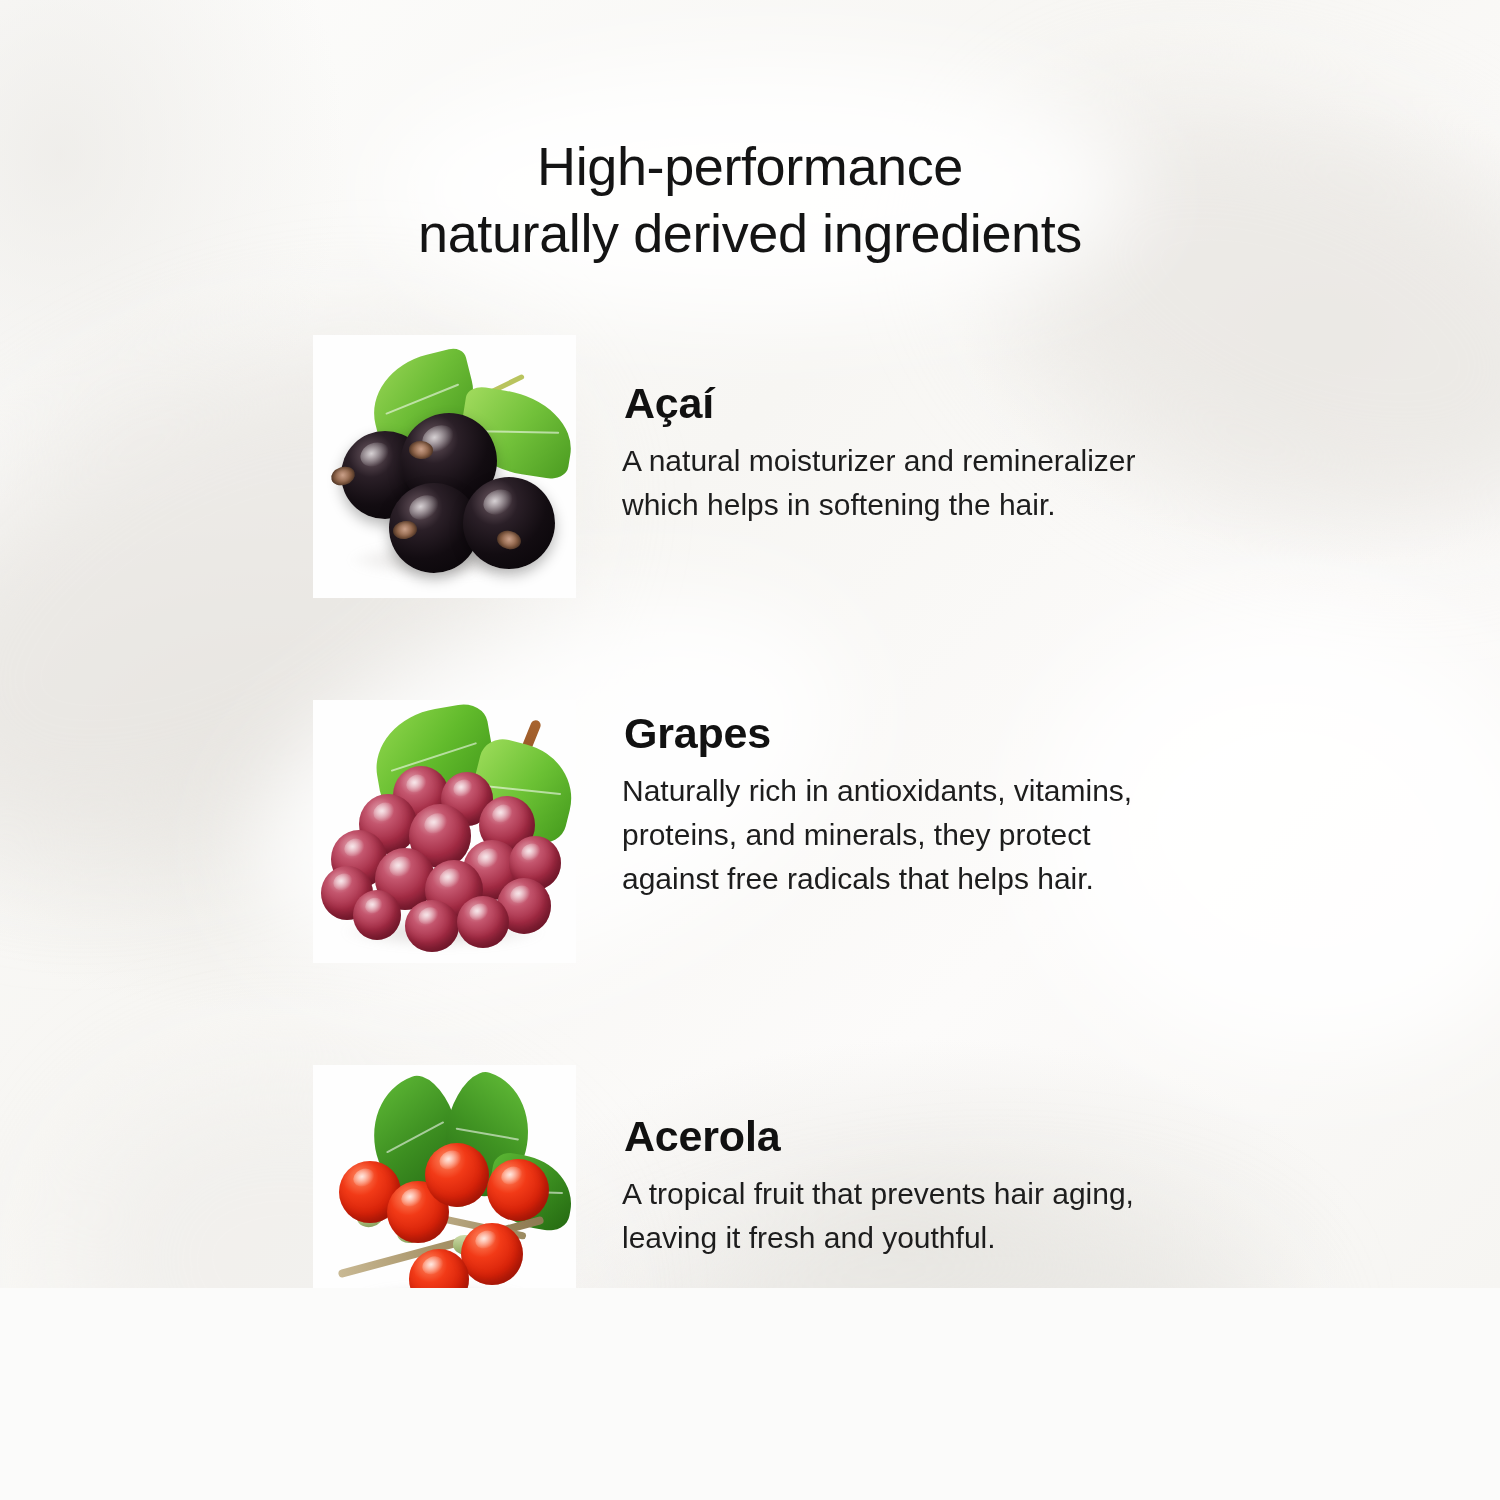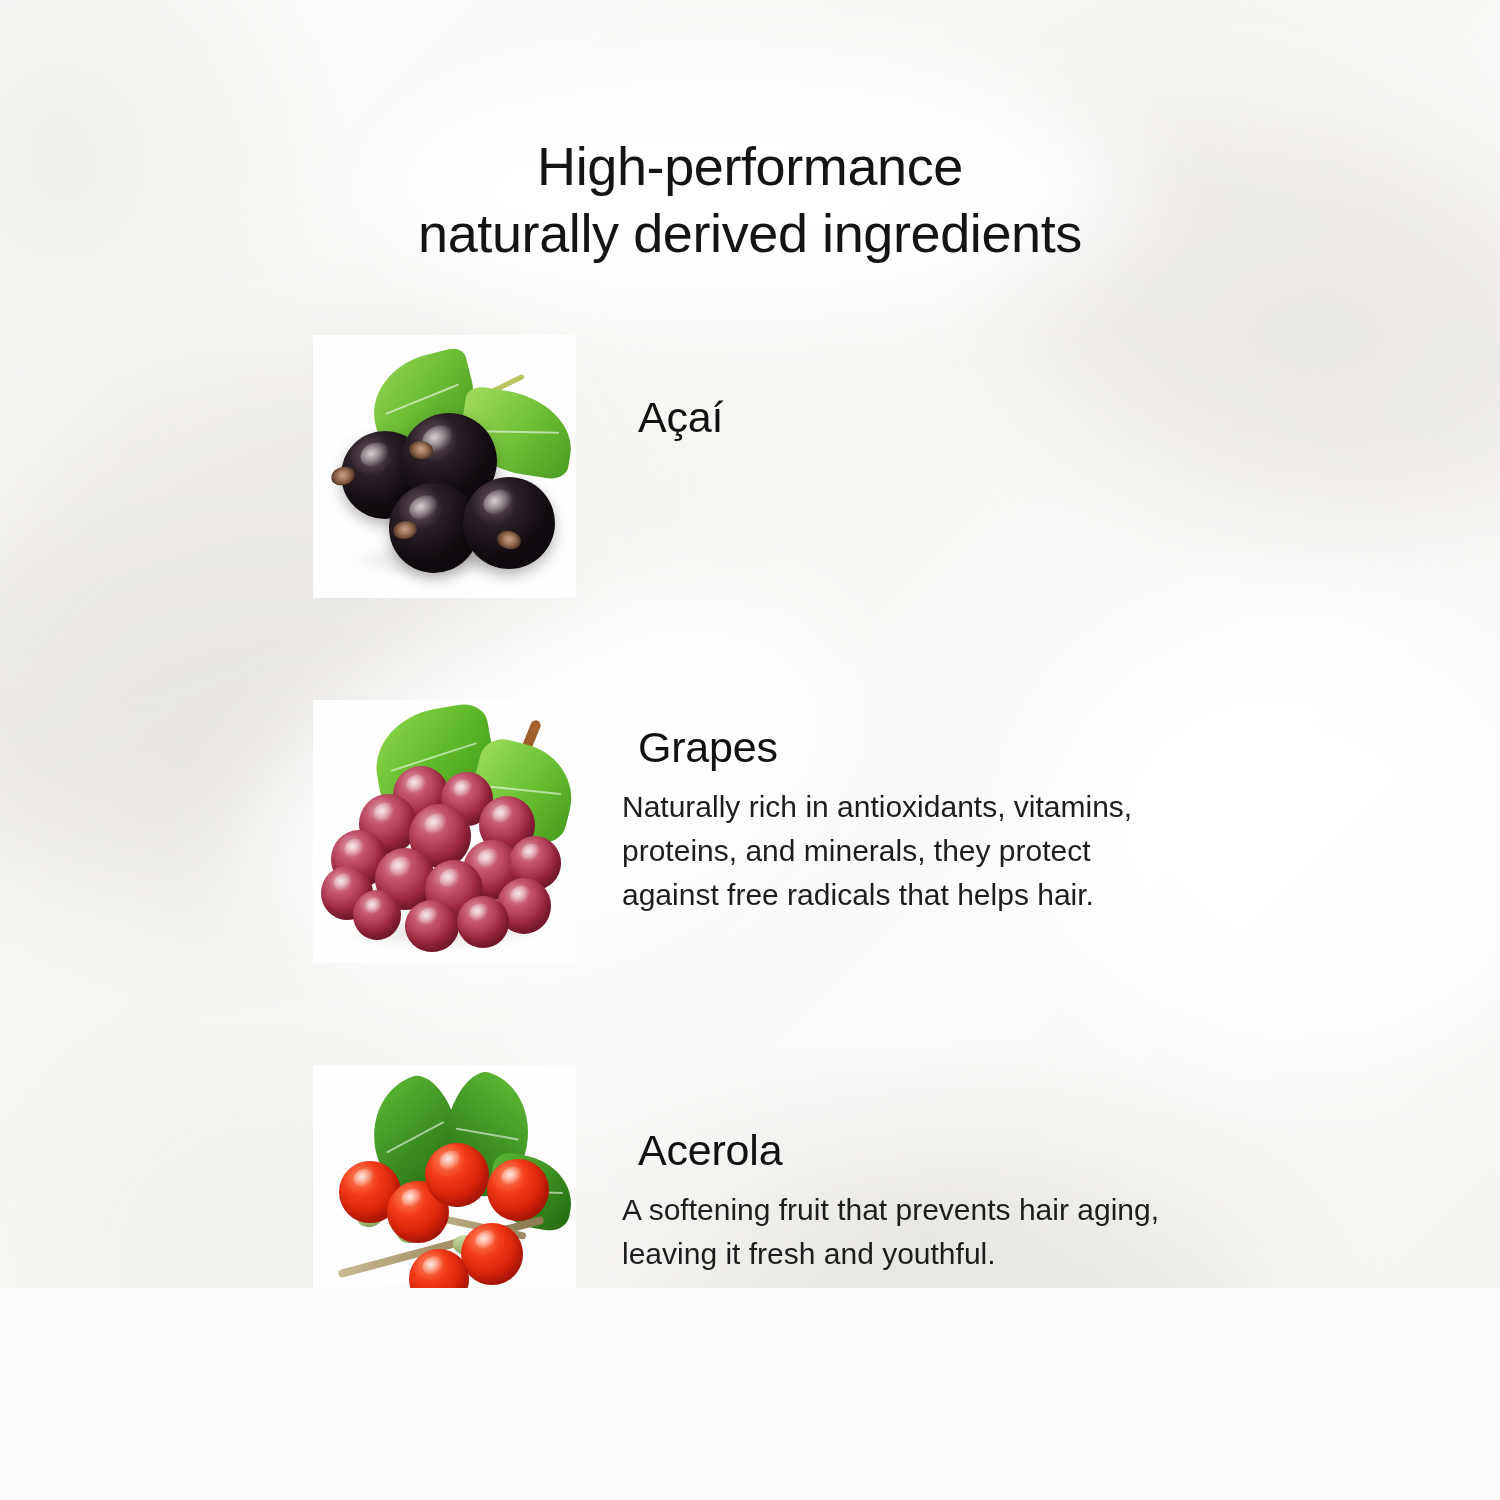--- a/index.html
+++ b/index.html
@@ -97,23 +97,23 @@
   .copy {
     position: absolute;
     left: 309px;
     top: 0;
     width: 690px;
   }
   .ing-name {
     color: #111111;
     font-size: 43px;
     line-height: 1;
-    font-weight: 400;
+    font-weight: 700;
     letter-spacing: -0.2px;
-    margin: 16px;
+    margin: 2px;
   }
   .ing-desc {
     color: #1d1d1d;
     font-size: 30px;
     line-height: 1.47;
     font-weight: 400;
     margin: 14px 0 0 0;
     white-space: pre-line;
   }
   .copy-acai    { top: 45px; }
@@ -326,20 +326,22 @@
         <div class="berry-dark acai-b4"></div>
         <div class="calyx acai-c1"></div>
         <div class="calyx acai-c2"></div>
         <div class="calyx acai-c3"></div>
         <div class="calyx acai-c4"></div>
       </div>
     </div>
 
     <div class="copy copy-acai">
       <p class="ing-name">Açaí</p>
+      <p class="ing-desc">A natural moisturizer and remineralizer
+which helps in softening the hair.</p>
     </div>
   </div>
 
   <div class="row row-grapes">
 
     <div class="thumb">
       <div class="thumb-art">
         <div class="shadow-soft" style="left:30px; top:216px; width:200px; height:32px;"></div>
         <div class="grape-stem"></div>
         <div class="leaf grape-leaf-a"></div>
@@ -392,18 +394,18 @@
         <div class="berry-red" style="left:74px;  top:116px; width:62px; height:62px;"></div>
         <div class="berry-red" style="left:112px; top:78px;  width:64px; height:64px;"></div>
         <div class="berry-red" style="left:174px; top:94px;  width:62px; height:62px;"></div>
         <div class="berry-red" style="left:148px; top:158px; width:62px; height:62px;"></div>
         <div class="berry-red" style="left:96px;  top:184px; width:60px; height:60px;"></div>
       </div>
     </div>
 
     <div class="copy copy-acerola">
       <p class="ing-name">Acerola</p>
-      <p class="ing-desc">A softening fruit that prevents hair aging,
+      <p class="ing-desc">A tropical fruit that prevents hair aging,
 leaving it fresh and youthful.</p>
     </div>
   </div>
 
 </div>
 
 </body></html>

